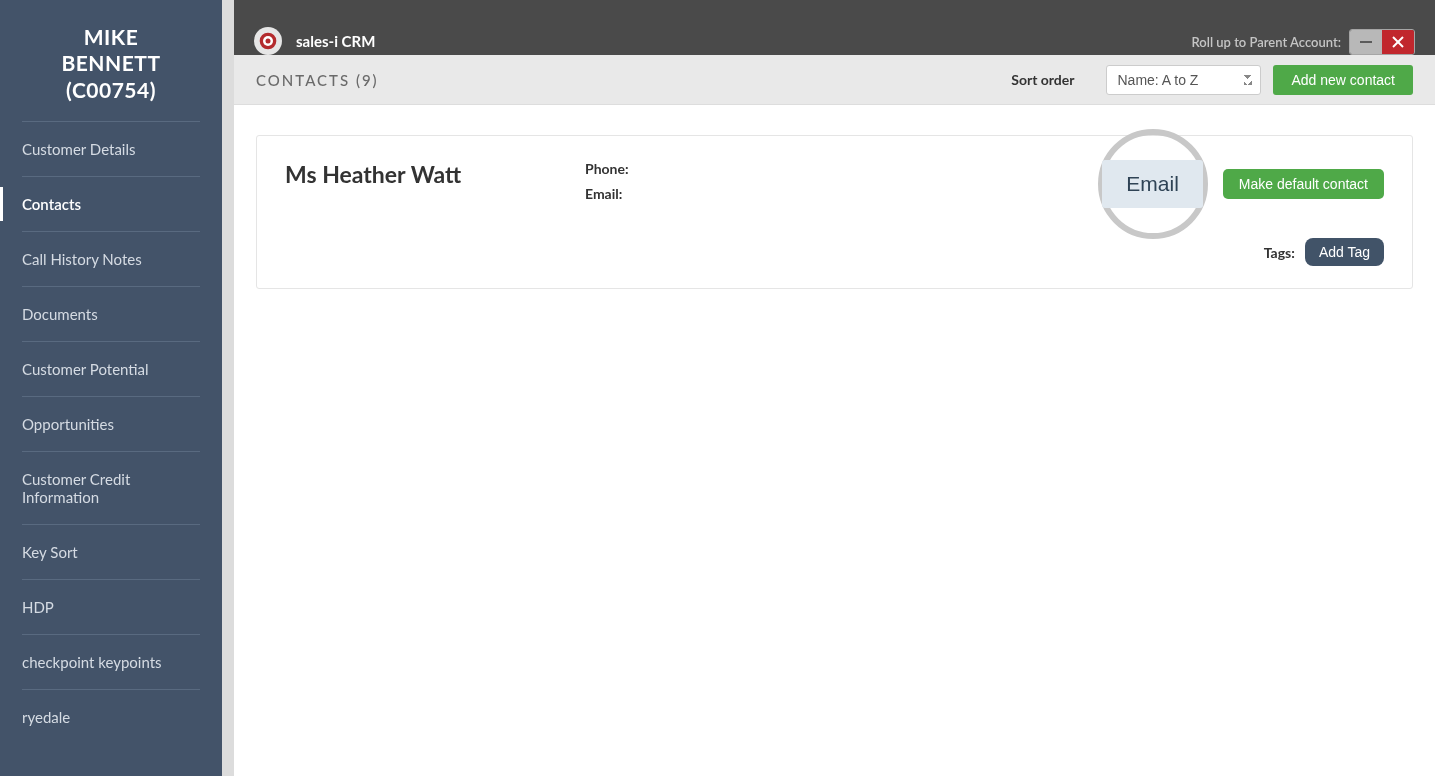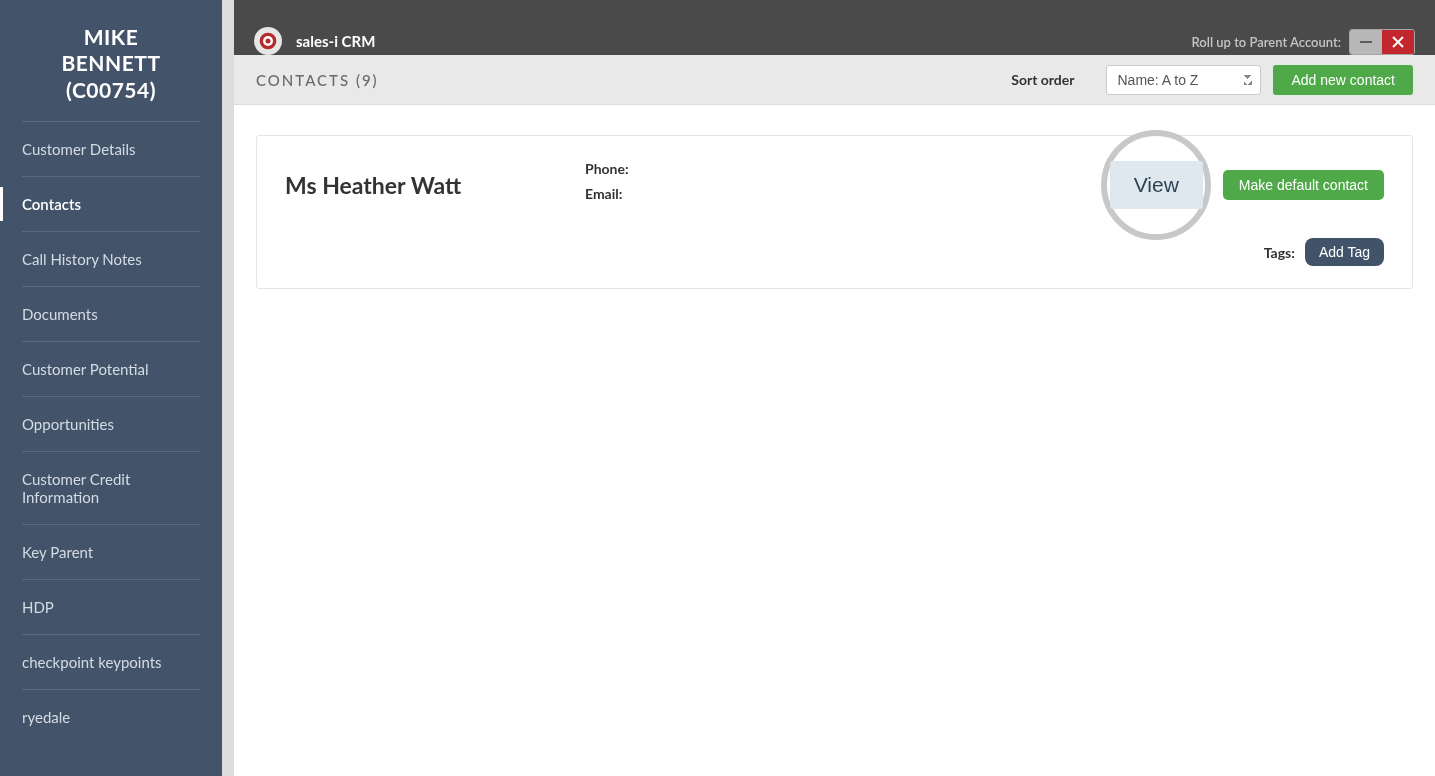--- a/index.html
+++ b/index.html
@@ -129,21 +129,21 @@
   }
 
   .content { flex: 1; overflow: auto; padding: 30px 22px; background: #fff; }
 
   .contact-card {
     border: 1px solid #e5e5e5;
     border-radius: 3px;
     padding: 24px 28px 22px 28px;
     position: relative;
   }
-  .contact-row { display: flex; align-items: center; }
+  .contact-row { display: flex; align-items: flex-start; }
   .contact-name { flex: 0 0 300px; font-size: 23px; font-weight: 700; color: #333; }
   .contact-fields { flex: 0 0 350px; font-size: 14px; color: #333; }
   .contact-fields .fld { margin-bottom: 8px; font-weight: 700; }
   .contact-actions { margin-left: auto; display: flex; align-items: center; gap: 20px; }
 
   .view-wrap { position: relative; display: flex; align-items: center; justify-content: center; }
   .view-circle {
     width: 110px; height: 110px; border: 6px solid #c8c8c8; border-radius: 50%;
     position: absolute; pointer-events: none;
   }
@@ -178,21 +178,21 @@
   </div>
   <nav class="sidebar-nav">
     <hr>
     <a class="sidebar-item">Customer Details</a>
     <a class="sidebar-item active">Contacts</a>
     <a class="sidebar-item">Call History Notes</a>
     <a class="sidebar-item">Documents</a>
     <a class="sidebar-item">Customer Potential</a>
     <a class="sidebar-item">Opportunities</a>
     <a class="sidebar-item">Customer Credit Information</a>
-    <a class="sidebar-item">Key Parent</a>
+    <a class="sidebar-item">Key Sort</a>
     <a class="sidebar-item">HDP</a>
     <a class="sidebar-item">checkpoint keypoints</a>
     <a class="sidebar-item">ryedale</a>
   </nav>
 </aside>
 
 <div class="sidebar-handle"></div>
 
 <main class="main">
 
@@ -246,21 +246,21 @@
             <span></span>
           </div>
           <div class="fld">
             <span>Email:</span>
             <span></span>
           </div>
         </div>
         <div class="contact-actions">
           <div class="view-wrap">
             <div class="view-circle"></div>
-            <button class="view-btn">View</button>
+            <button class="view-btn">Email</button>
           </div>
           <button class="btn-default-contact">Make default contact</button>
         </div>
       </div>
       <div class="tags-row">
         <span class="tags-label">Tags:</span>
         <button class="add-tag-btn">Add Tag</button>
       </div>
     </div>
   </div>

